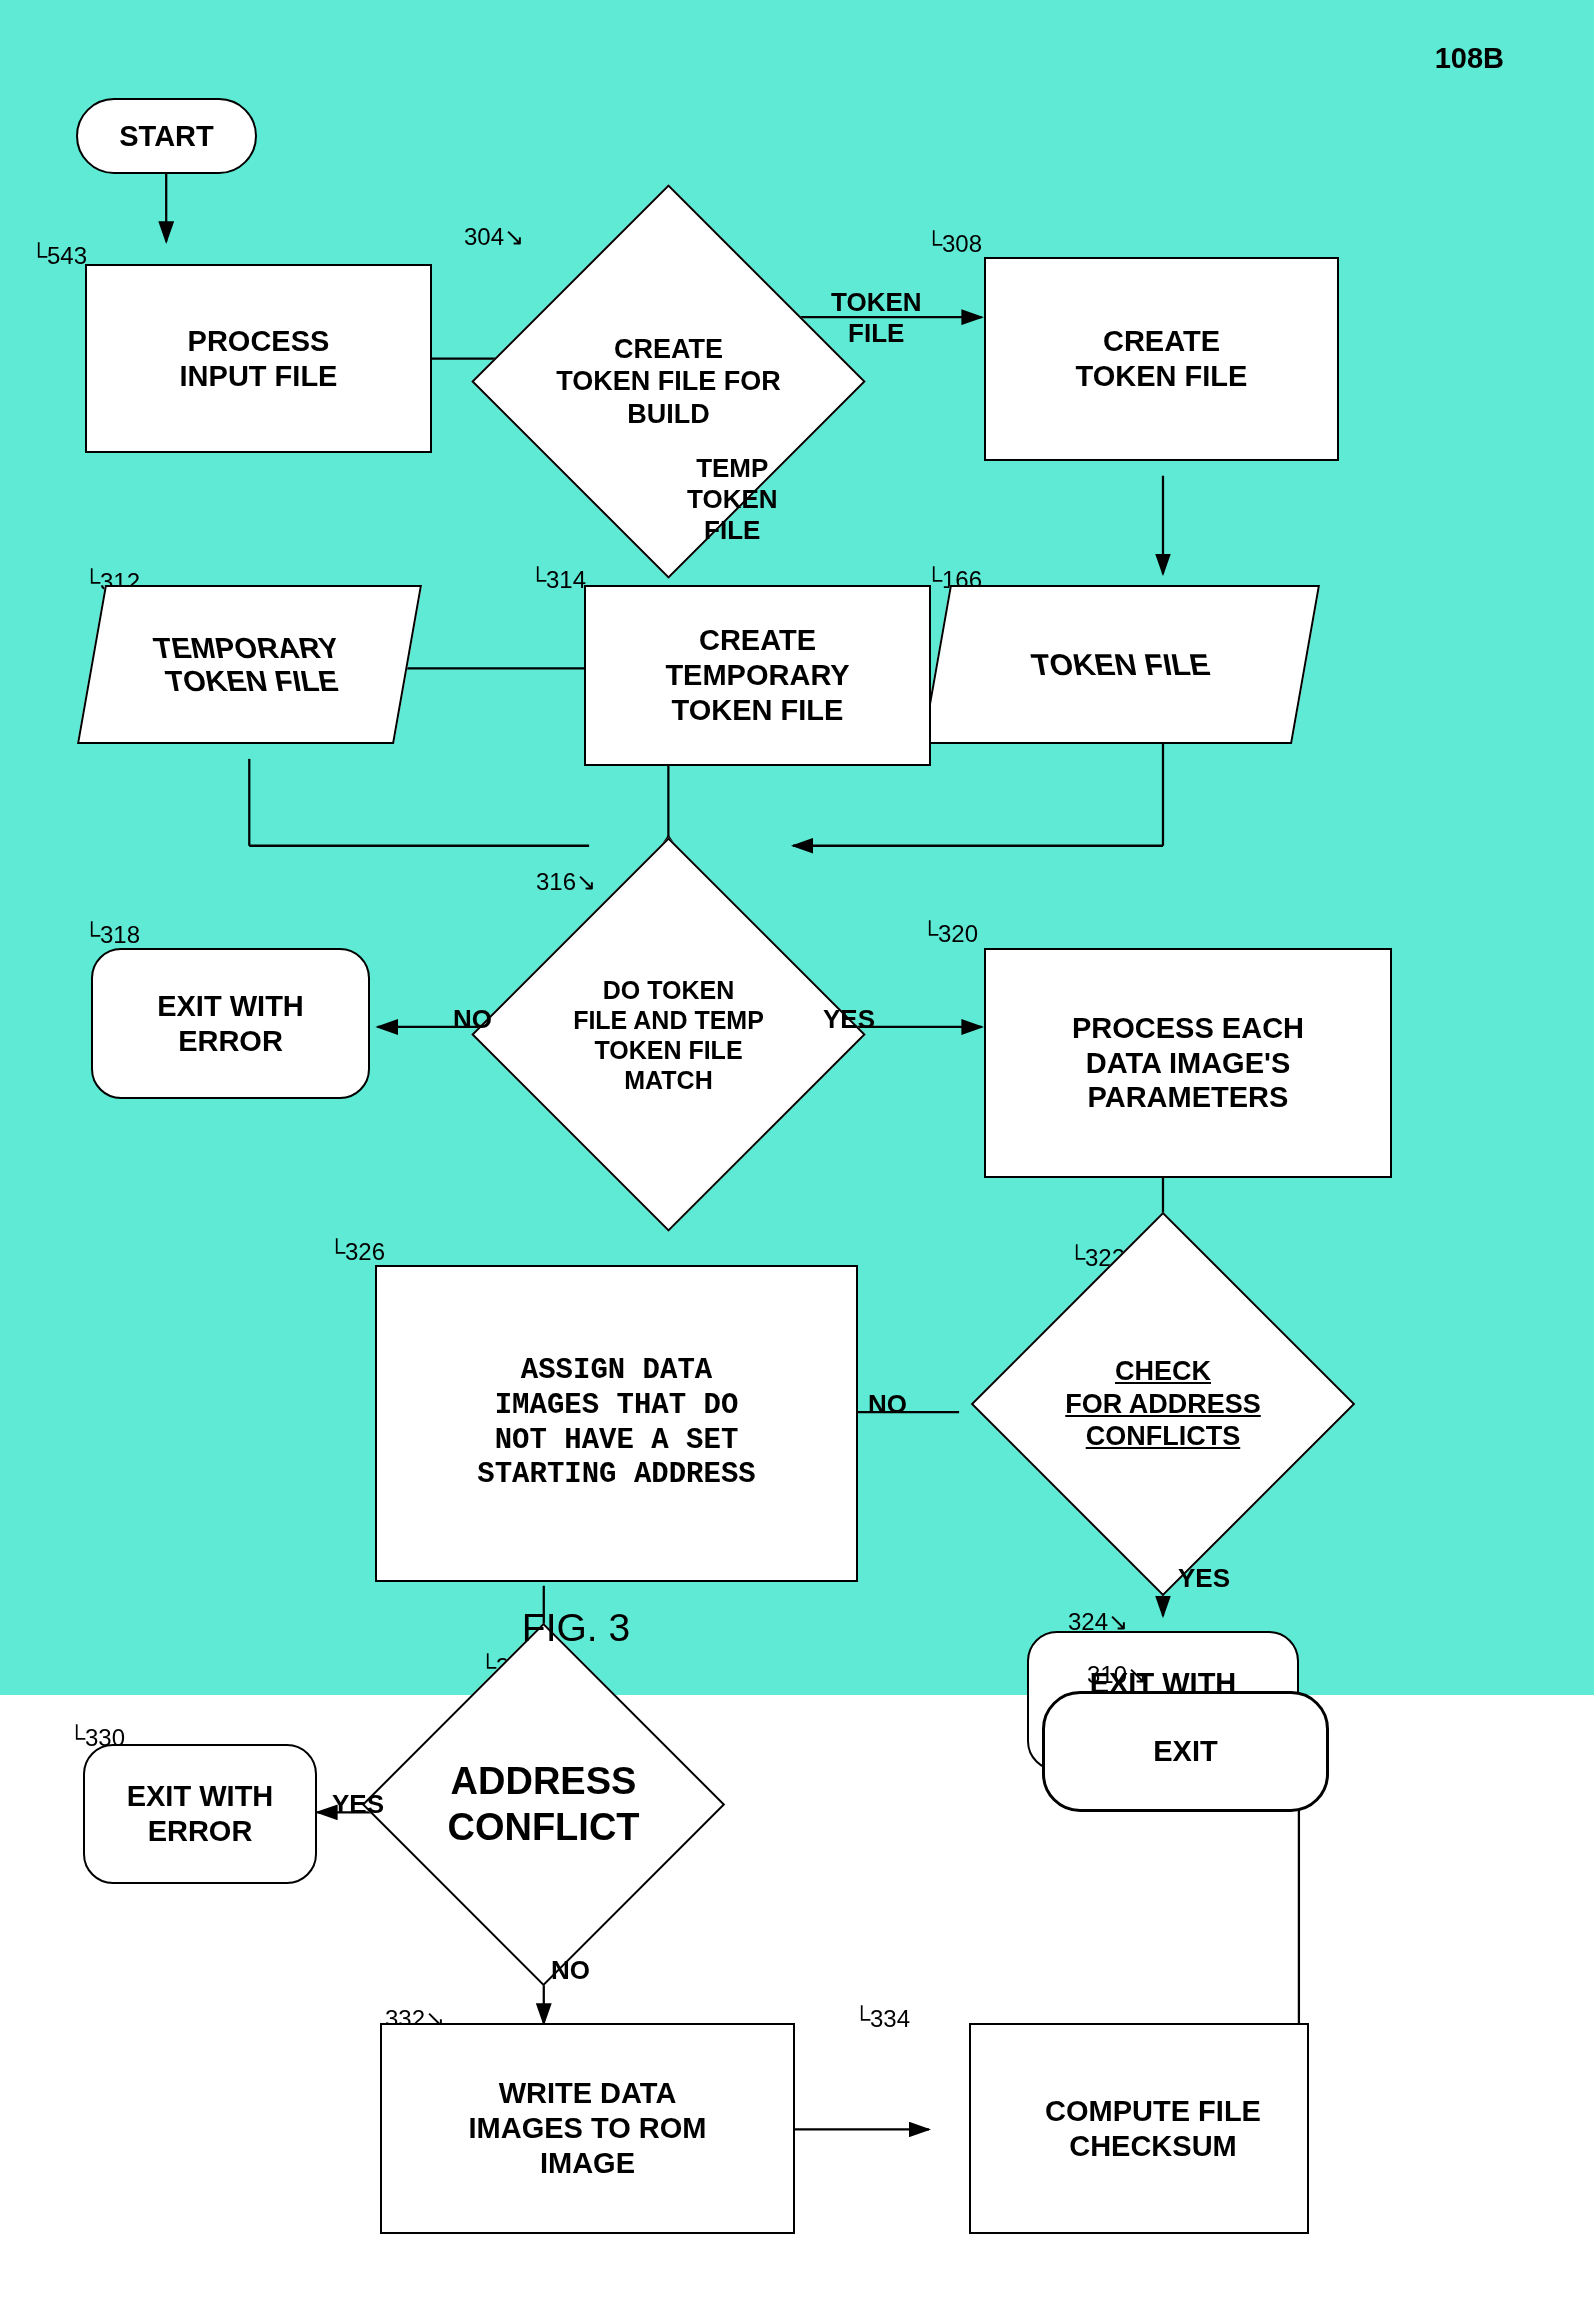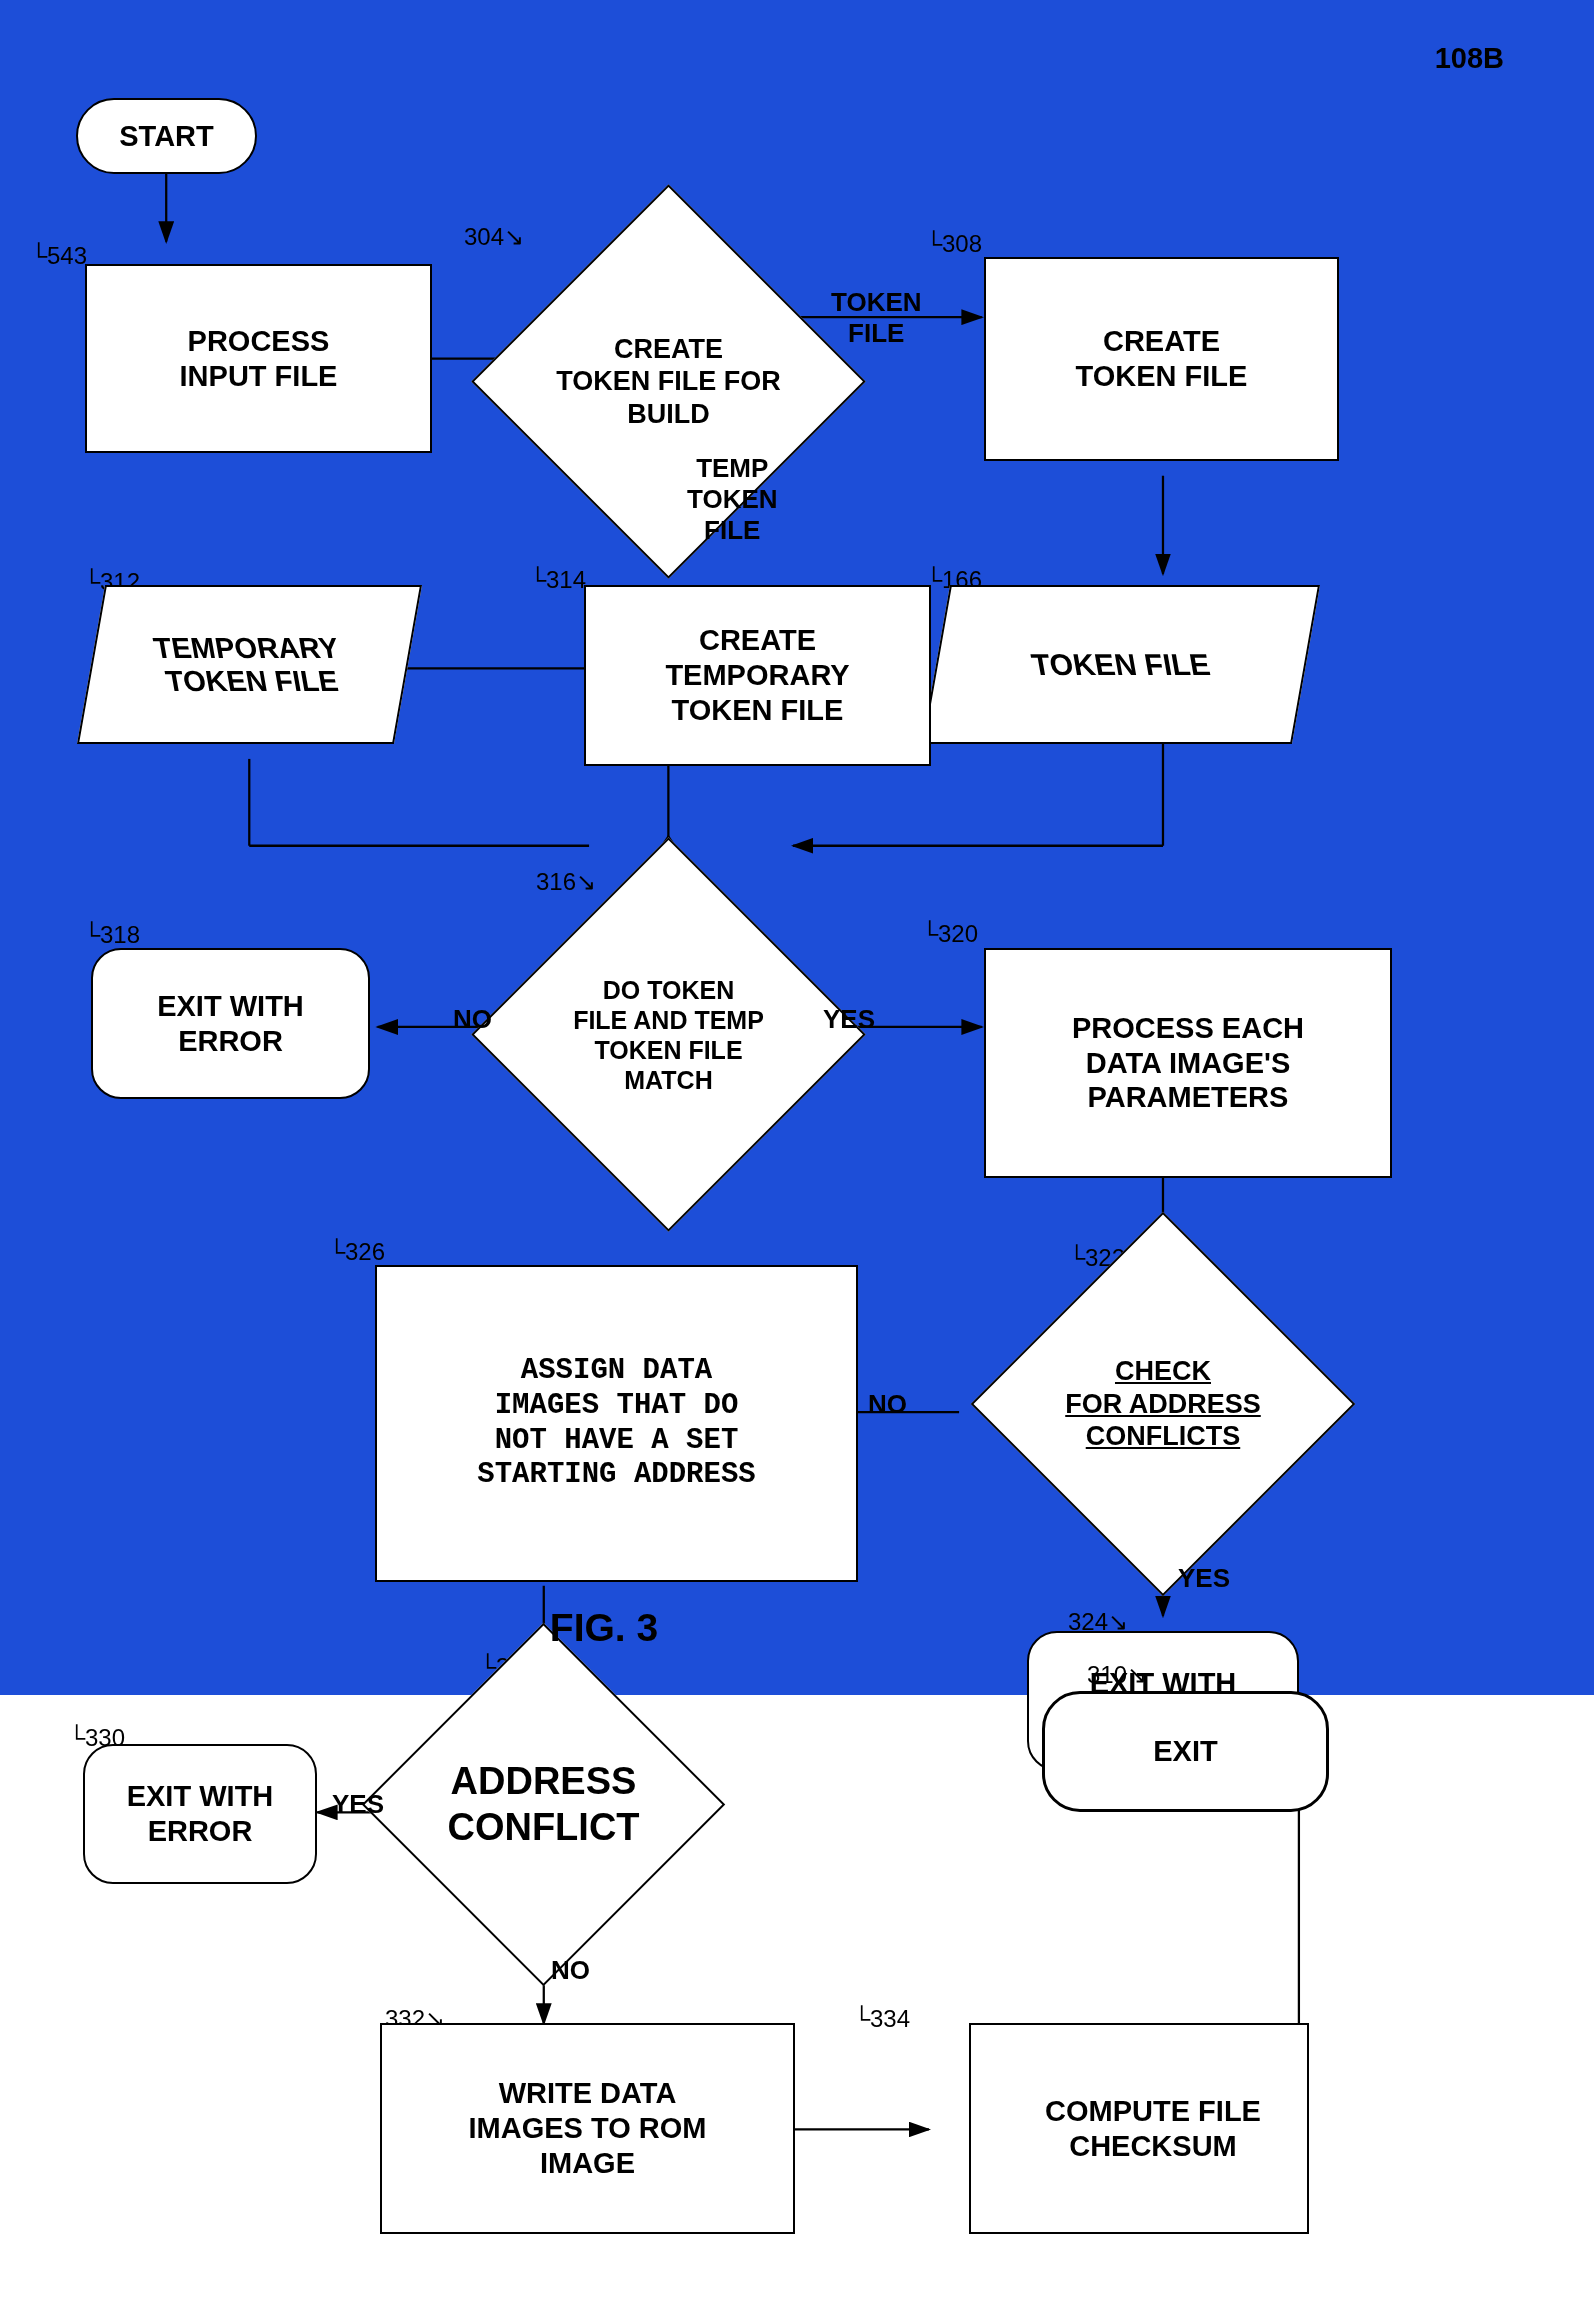--- a/index.html
+++ b/index.html
@@ -9,21 +9,21 @@
       width: 1595px;
       height: 2319px;
       position: relative;
       overflow: hidden;
     }
 
     .diagram-container {
       position: relative;
       width: 1595px;
       height: 1695px;
-      background: #1d4ed8;
+      background: #5eead4;
     }
 
     
     .shape {
       position: absolute;
       display: flex;
       align-items: center;
       justify-content: center;
       text-align: center;
       font-size: 29px;
@@ -334,18 +334,18 @@
 CHECKSUM</span>
   </div>
 
   <div style="position:absolute; left:1087px; top:1661px;">
     <span class="ref-label" style="font-size:24px;">310↘</span>
   </div>
   <div class="shape rounded-rect" style="left:1042px; top:1691px; width:287px; height:121px; border-radius:38px; border-width:3px;">
     <span>EXIT</span>
   </div>
 
-  <div class="fig-label" style="position:absolute; bottom:45px; left:604px; font-size:39px; font-weight:bold;">
+  <div class="fig-label" style="position:absolute; bottom:45px; left:576px; font-size:39px; font-weight:normal;">
     <span>FIG. 3</span>
   </div>
 
 </div>
 
 
 </body></html>

